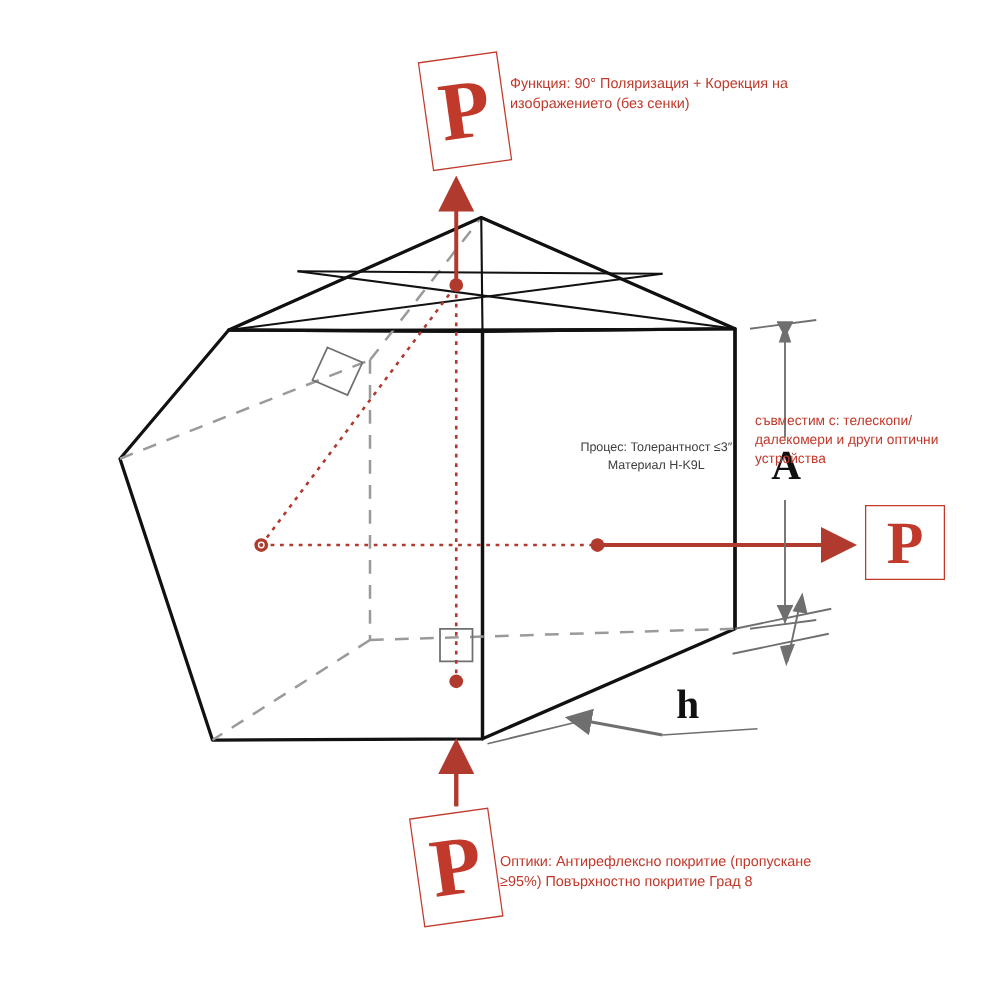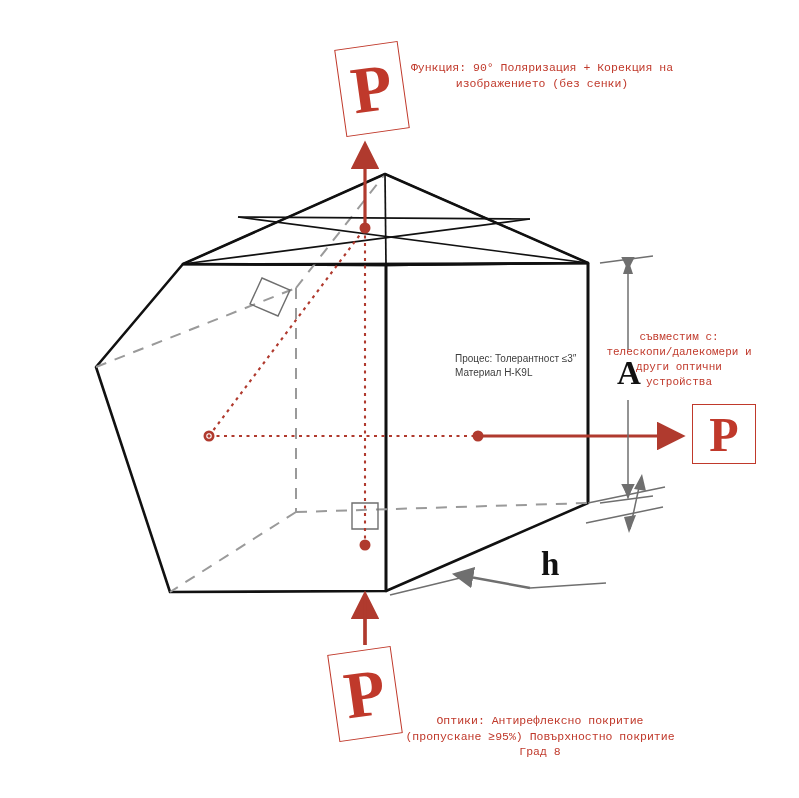--- a/index.html
+++ b/index.html
@@ -22,39 +22,39 @@
     left: 0;
     top: 0;
     width: 799px;
     height: 798px;
   }
   .anno {
     position: absolute;
     color: #c0392b;
     font-size: 11.5px;
     line-height: 1.35;
-    text-align: center;
+    text-align: left;
     white-space: pre-line;
-    font-family: Liberation Mono, monospace;
   }
   .anno-dark {
     position: absolute;
     color: #3d3d3d;
     font-size: 10px;
     line-height: 1.4;
+    text-align: center;
     white-space: pre-line;
   }
   #anno-top {
     left: 408px;
     top: 60px;
     width: 268px;
   }
   #anno-bottom {
     left: 400px;
-    top: 713px;
+    top: 683px;
     width: 280px;
   }
   #anno-right {
     left: 604px;
     top: 330px;
     width: 150px;
     font-size: 11px;
   }
   #anno-process {
     left: 455px;

